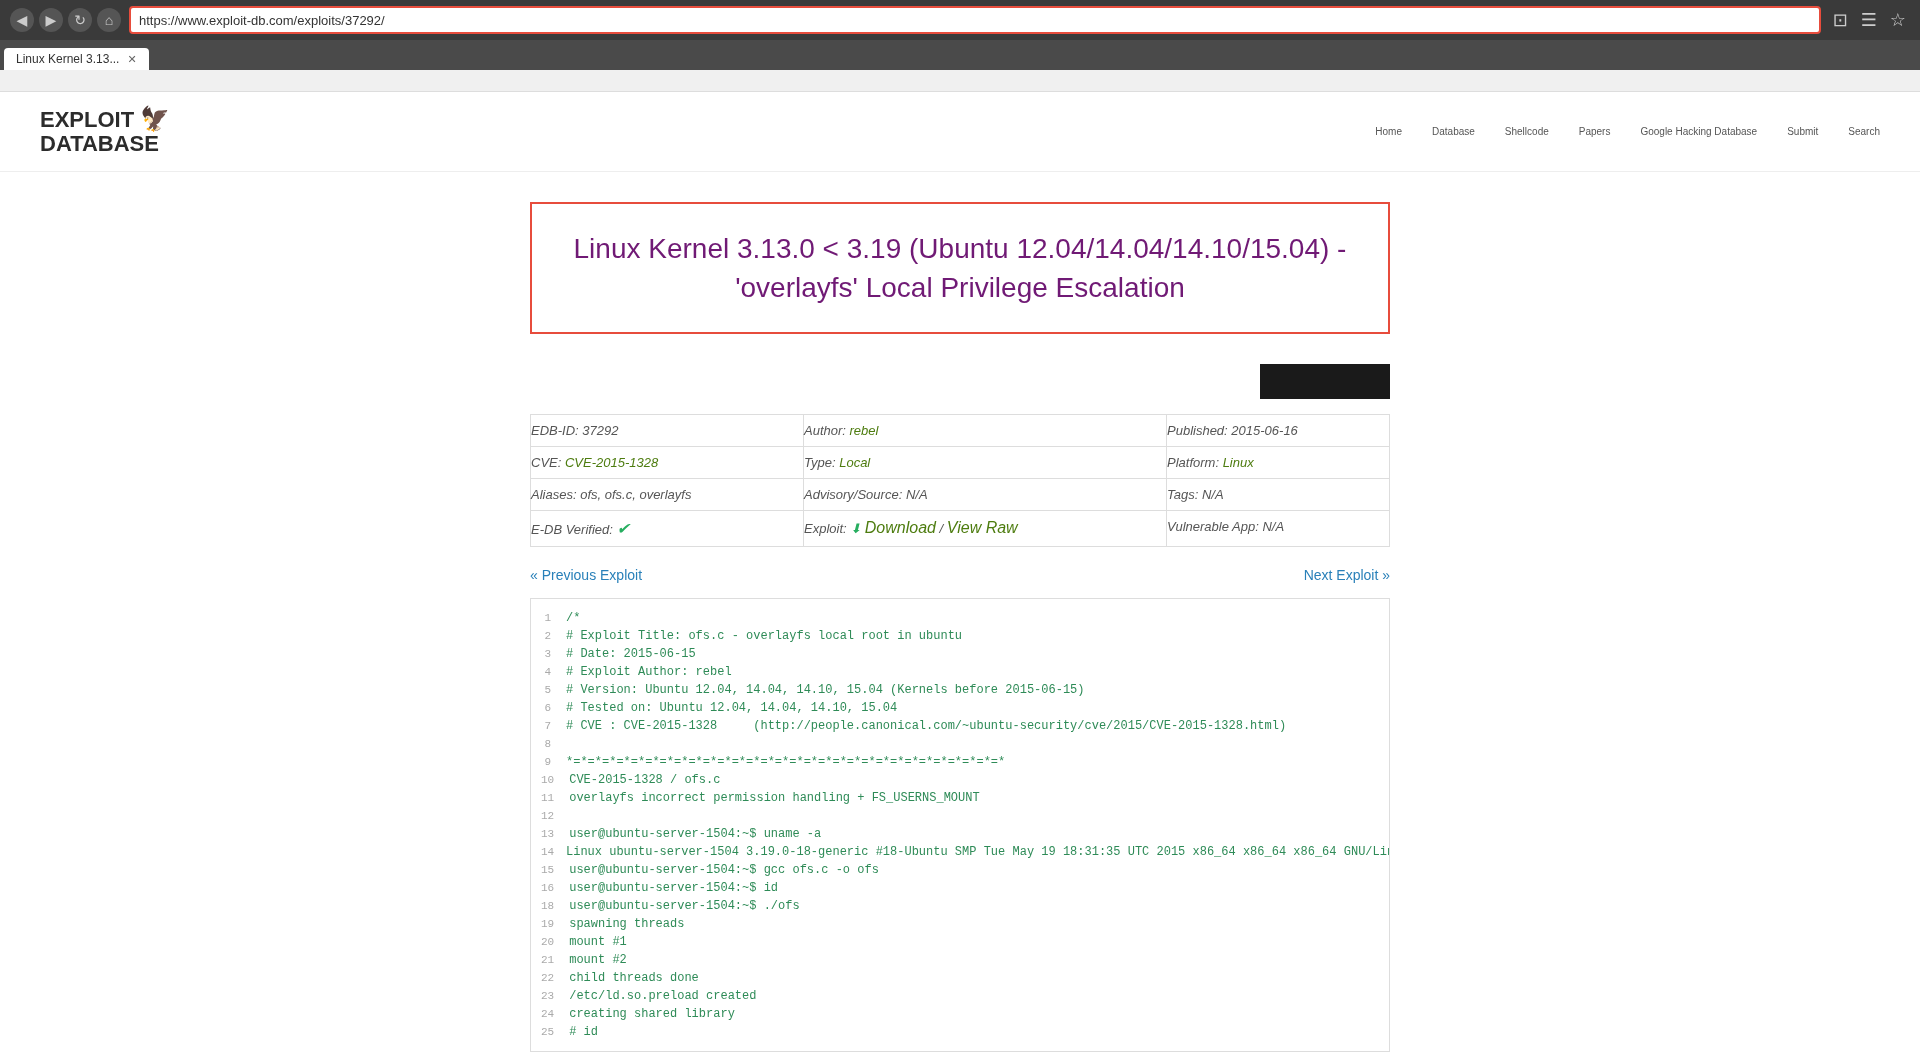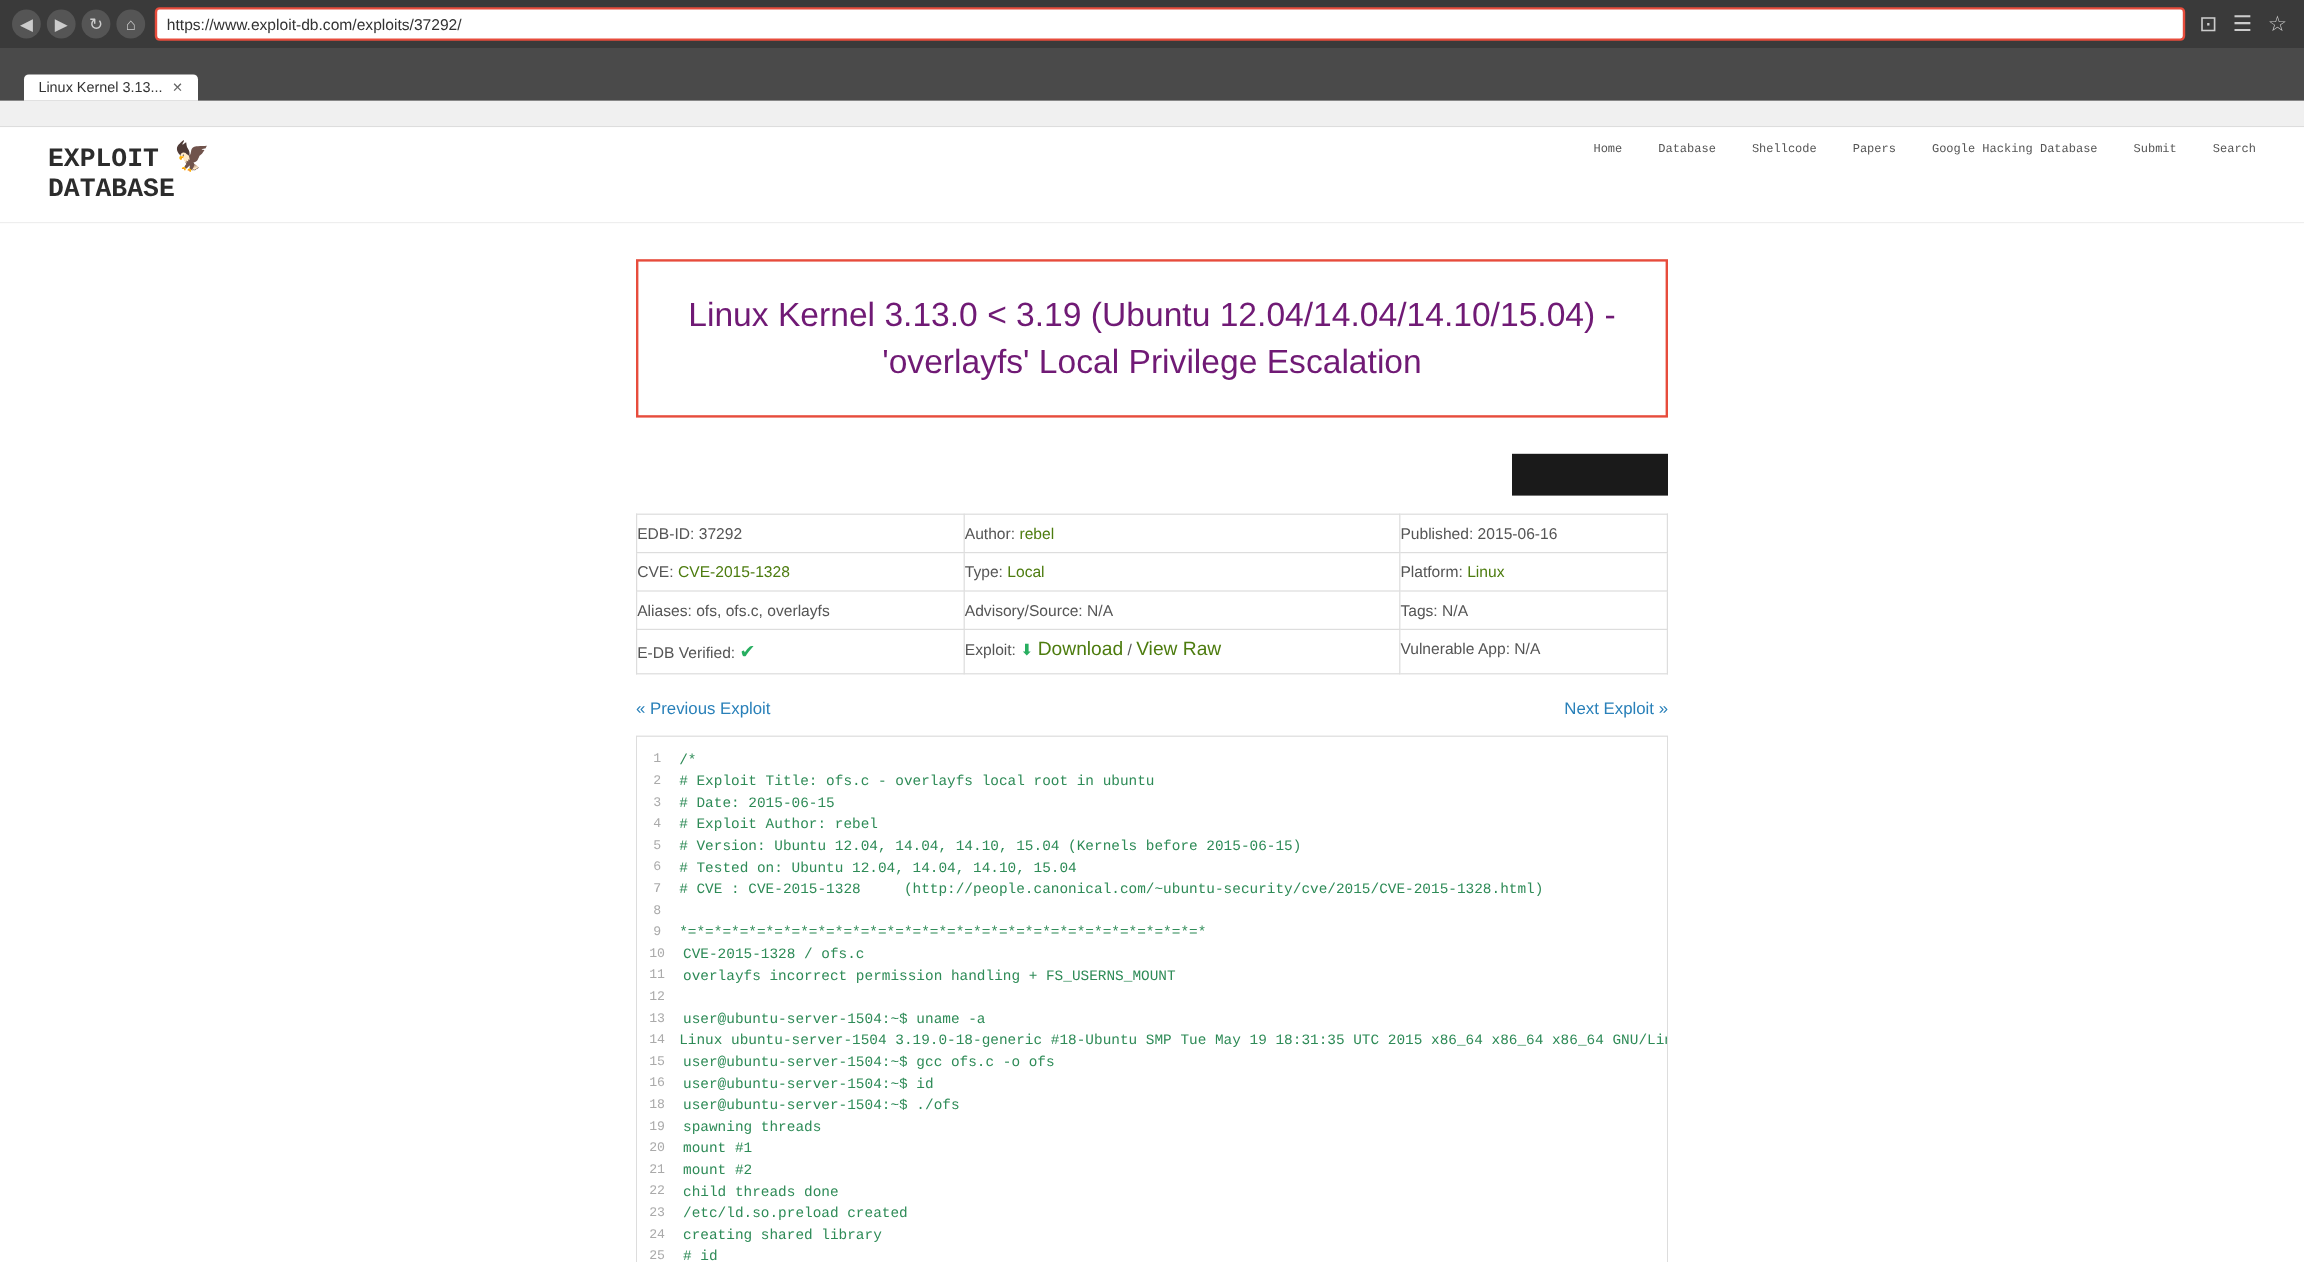--- a/index.html
+++ b/index.html
@@ -42,24 +42,24 @@
     .browser-actions {
       display: flex; gap: 5px;
     }
     .browser-action-btn {
       background: none; border: none; color: #ccc; font-size: 18px; cursor: pointer; padding: 2px 4px;
     }
 
     
     .tab-bar {
       background: #4a4a4a;
-      height: 44px;
+      height: 30px;
       display: flex;
       align-items: flex-end;
-      padding-left: 20px;
+      padding-left: 4px;
     }
     .tab {
       background: #fff;
       border-radius: 4px 4px 0 0;
       padding: 4px 12px;
       font-size: 12px;
       color: #333;
       display: flex;
       align-items: center;
       gap: 8px;
@@ -78,24 +78,23 @@
 
     
     .page {
       background: #fff;
       min-height: 960px;
     }
 
     
     .top-nav {
       display: flex;
-      align-items: flex-start;
+      align-items: center;
       padding: 14px 40px;
       border-bottom: 1px solid #eee;
-      font-family: Liberation Mono, monospace;
     }
     .logo-area {
       margin-right: auto;
     }
     .logo-text {
       font-size: 22px;
       font-weight: bold;
       color: #2c2c2c;
       line-height: 1.1;
     }
@@ -145,20 +144,21 @@
       width: 100%;
       border-collapse: collapse;
       border: 1px solid #ddd;
       margin-bottom: 20px;
       font-size: 13px;
     }
     .info-table td {
       padding: 8px 0;
       border: 1px solid #ddd;
       vertical-align: top;
+      font-style: italic;
     }
     .info-table .label {
       color: #555;
       font-weight: normal;
     }
     .info-table a {
       color: #4d7c0f;
       text-decoration: none;
     }
 

